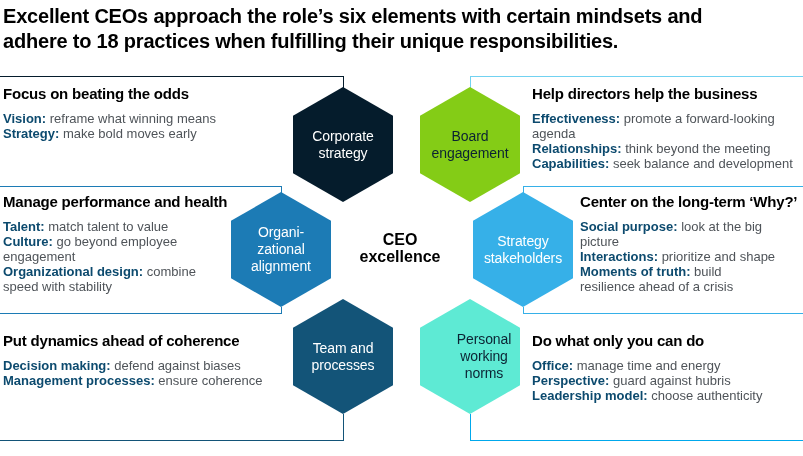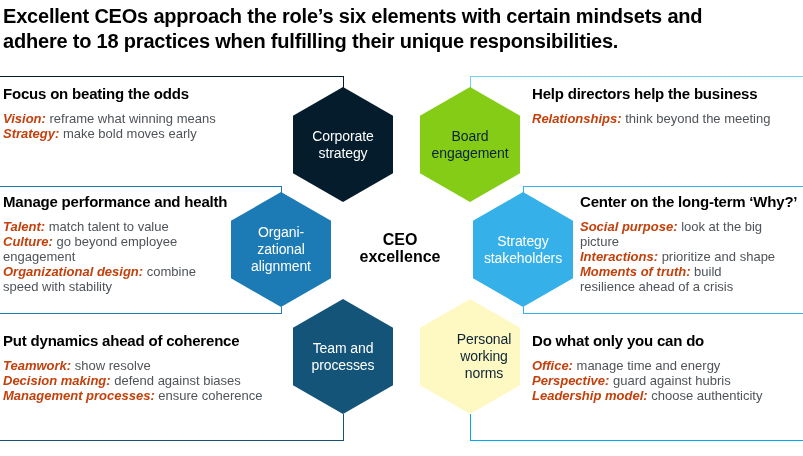--- a/index.html
+++ b/index.html
@@ -13,21 +13,21 @@
     font-weight:700; font-size:20px; line-height:25px; color:#000; letter-spacing:-0.2px;
   }
   .section { position:absolute; }
   .section h3 {
     font-size:15px; line-height:17px; font-weight:700; color:#000;
     letter-spacing:-0.2px; margin-bottom:9px;
   }
   .item {
     font-size:13px; line-height:15px; color:#4f5459; white-space:pre-line;
   }
-  .item b { color:#c2410c;font-style:italic; }
+  .item b { color:#0c4a6e; }
   .hex {
     position:absolute; width:100px; height:115px;
     clip-path:polygon(50% 0,100% 25%,100% 75%,50% 100%,0 75%,0 25%);
     display:flex; align-items:center; justify-content:center; text-align:center;
   }
   .hex-label { font-size:14px; line-height:17px; letter-spacing:-0.1px; }
   .center-label {
     position:absolute; left:343px; top:231px; width:114px; text-align:center;
     font-size:16px; line-height:17px; font-weight:700; color:#000;
   }
@@ -94,42 +94,45 @@
     </div>
   </div>
 
   <div class="hex" style="left: 293px; top: 299px; background-color: rgb(19, 84, 120);">
     <div class="hex-label" style="color: rgb(255, 255, 255);">
       <div>Team and</div>
       <div>processes</div>
     </div>
   </div>
 
-  <div class="hex" style="left: 420px; top: 299px; background-color: #fef9c3; padding-left: 28px;">
+  <div class="hex" style="left: 420px; top: 299px; background-color: #5eead4; padding-left: 28px;">
     <div class="hex-label" style="color: rgb(11, 35, 51);">
       <div>Personal</div>
       <div>working</div>
       <div>norms</div>
     </div>
   </div>
 
   <div class="center-label">
     <div>CEO</div>
     <div>excellence</div>
   </div>
 
   <div class="section" style="left:3px;top:85px;width:290px;">
     <h3>Focus on beating the odds</h3>
     <p class="item"><b>Vision:</b><span> reframe what winning means</span></p>
     <p class="item"><b>Strategy:</b><span> make bold moves early</span></p>
   </div>
 
   <div class="section" style="left:532px;top:85px;width:272px;">
     <h3>Help directors help the business</h3>
+    <p class="item"><b>Effectiveness:</b><span> promote a forward-looking
+agenda</span></p>
     <p class="item"><b>Relationships:</b><span> think beyond the meeting</span></p>
+    <p class="item"><b>Capabilities:</b><span> seek balance and development</span></p>
   </div>
 
   <div class="section" style="left:3px;top:193px;width:230px;">
     <h3>Manage performance and health</h3>
     <p class="item"><b>Talent:</b><span> match talent to value</span></p>
     <p class="item"><b>Culture:</b><span> go beyond employee
 engagement</span></p>
     <p class="item"><b>Organizational design:</b><span> combine
 speed with stability</span></p>
   </div>
@@ -138,21 +141,20 @@
     <h3>Center on the long-term ‘Why?’</h3>
     <p class="item"><b>Social purpose:</b><span> look at the big
 picture</span></p>
     <p class="item"><b>Interactions:</b><span> prioritize and shape</span></p>
     <p class="item"><b>Moments of truth:</b><span> build
 resilience ahead of a crisis</span></p>
   </div>
 
   <div class="section" style="left:3px;top:332px;width:300px;">
     <h3>Put dynamics ahead of coherence</h3>
-    <p class="item"><b>Teamwork:</b><span> show resolve</span></p>
     <p class="item"><b>Decision making:</b><span> defend against biases</span></p>
     <p class="item"><b>Management processes:</b><span> ensure coherence</span></p>
   </div>
 
   <div class="section" style="left:532px;top:332px;width:272px;">
     <h3>Do what only you can do</h3>
     <p class="item"><b>Office:</b><span> manage time and energy</span></p>
     <p class="item"><b>Perspective:</b><span> guard against hubris</span></p>
     <p class="item"><b>Leadership model:</b><span> choose authenticity</span></p>
   </div>

